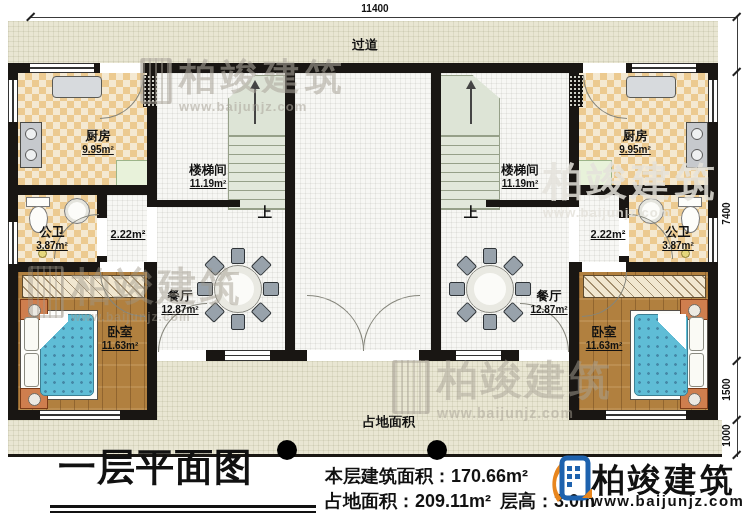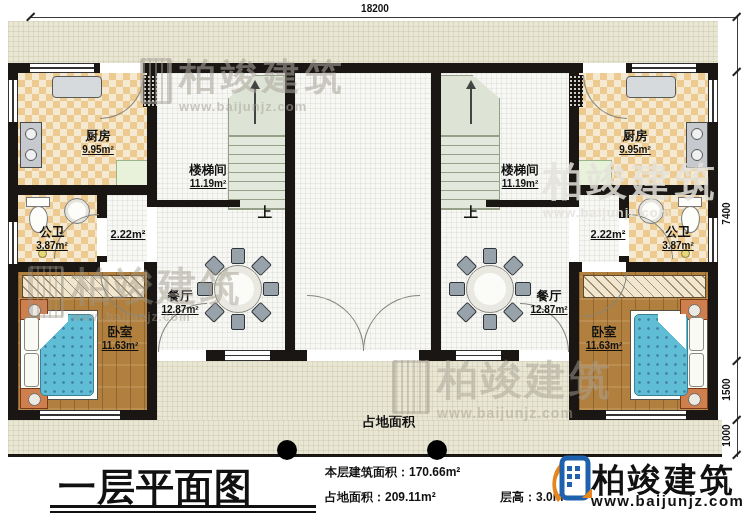--- a/index.html
+++ b/index.html
@@ -74,21 +74,21 @@
   .wm{position:absolute;z-index:50;display:flex;align-items:flex-start;gap:7px;pointer-events:none;}
   .wm .glyph{background-image:repeating-linear-gradient(90deg,currentColor 0 2px,transparent 2px 6px);border:3px solid currentColor;border-radius:3px;opacity:.85;}
   .wm .chars{font-weight:bold;line-height:1;}
   .wm .url{font-weight:bold;letter-spacing:1px;margin-top:4px;}
   .dot{position:absolute;z-index:40;width:20px;height:20px;border-radius:50%;background:#000;}
   .porchline{position:absolute;z-index:20;background:#1a1713;}
   
   .tb-title{position:absolute;z-index:70;font-size:38px;font-weight:900;letter-spacing:1px;}
   .tb-scale{position:absolute;z-index:70;font-size:34px;font-weight:400;letter-spacing:1px;}
   .tb-line{position:absolute;z-index:70;background:#111;}
-  .info{position:absolute;z-index:70;font-size:12px;font-weight:bold;white-space:nowrap;text-align:right;}
+  .info{position:absolute;z-index:70;font-size:18px;font-weight:bold;white-space:nowrap;text-align:right;}
   .logo-brand{position:absolute;z-index:72;font-size:33px;font-weight:900;letter-spacing:3px;}
   .logo-url{position:absolute;z-index:72;font-size:15px;font-weight:bold;letter-spacing:1.5px;}
   .logo-glyph{position:absolute;z-index:71;}
 </style>
 </head>
 <body>
 
 <div class="plan">
 
   <div class="beige" style="left:8px;top:21px;width:710px;height:42px;"></div>
@@ -241,20 +241,21 @@
     <div class="chair" style="transform:rotate(45deg) translate(0,-33px);"></div>
     <div class="chair" style="transform:rotate(90deg) translate(0,-33px);"></div>
     <div class="chair" style="transform:rotate(135deg) translate(0,-33px);"></div>
     <div class="chair" style="transform:rotate(180deg) translate(0,-33px);"></div>
     <div class="chair" style="transform:rotate(225deg) translate(0,-33px);"></div>
     <div class="chair" style="transform:rotate(270deg) translate(0,-33px);"></div>
     <div class="chair" style="transform:rotate(315deg) translate(0,-33px);"></div>
     <div class="rtable"></div>
   </div>
 
+  <div class="biglabel" style="left:315px;top:36px;width:100px;">过道</div>
   <div class="rlabel" style="left:63px;top:130px;width:70px;">
     <div class="rname">厨房</div>
     <div class="rarea">9.95m²</div>
   </div>
   <div class="rlabel" style="left:600px;top:130px;width:70px;">
     <div class="rname">厨房</div>
     <div class="rarea">9.95m²</div>
   </div>
   <div class="rlabel" style="left:168px;top:164px;width:80px;">
     <div class="rname">楼梯间</div>
@@ -289,21 +290,21 @@
   <div class="rlabel" style="left:85px;top:326px;width:70px;">
     <div class="rname">卧室</div>
     <div class="rarea">11.63m²</div>
   </div>
   <div class="rlabel" style="left:569px;top:326px;width:70px;">
     <div class="rname">卧室</div>
     <div class="rarea">11.63m²</div>
   </div>
   <div class="biglabel" style="left:339px;top:413px;width:100px;">占地面积</div>
 
-  <div class="dimtext" style="left:340px;top:3px;width:70px;">18200</div>
+  <div class="dimtext" style="left:340px;top:3px;width:70px;">11400</div>
   <div class="dimline" style="left:30px;top:17px;width:707px;height:1px;"></div>
   <div class="tick" style="left:25px;top:16px;"></div>
   <div class="tick" style="left:731px;top:16px;"></div>
   <div class="dimline" style="left:737px;top:17px;width:1px;height:440px;"></div>
   <div class="tick" style="left:731px;top:71px;"></div>
   <div class="tick" style="left:731px;top:360px;"></div>
   <div class="tick" style="left:731px;top:419px;"></div>
   <div class="tick" style="left:731px;top:454px;"></div>
   <div class="dimtext rot" style="left:710px;top:208px;width:32px;">7400</div>
   <div class="dimtext rot" style="left:710px;top:384px;width:32px;">1500</div>
@@ -330,21 +331,21 @@
     </div>
   </div>
   <div class="wm" style="left:392px;top:360px;color:rgba(168,162,150,.5);">
     <div class="glyph" style="width:32px;height:48px;"></div>
     <div>
       <div class="chars" style="font-size:41px;letter-spacing:3px;">柏竣建筑</div>
       <div class="url" style="font-size:14px;">www.baijunjz.com</div>
     </div>
   </div>
 
-  <div class="tb-title" style="left:58px;top:462px;">一层平面图</div>
+  <div class="tb-title" style="left:58px;top:442px;">一层平面图</div>
   <div class="tb-line" style="left:50px;top:505px;width:266px;height:3px;"></div>
   <div class="tb-line" style="left:50px;top:511px;width:266px;height:1.5px;"></div>
 
   <div class="info" style="left:325px;top:464px;">
     <span>本层建筑面积：</span><span>170.66m²</span>
   </div>
   <div class="info" style="left:325px;top:489px;">
     <span>占地面积：</span><span>209.11m²</span>
   </div>
   <div class="info" style="left:500px;top:489px;">

